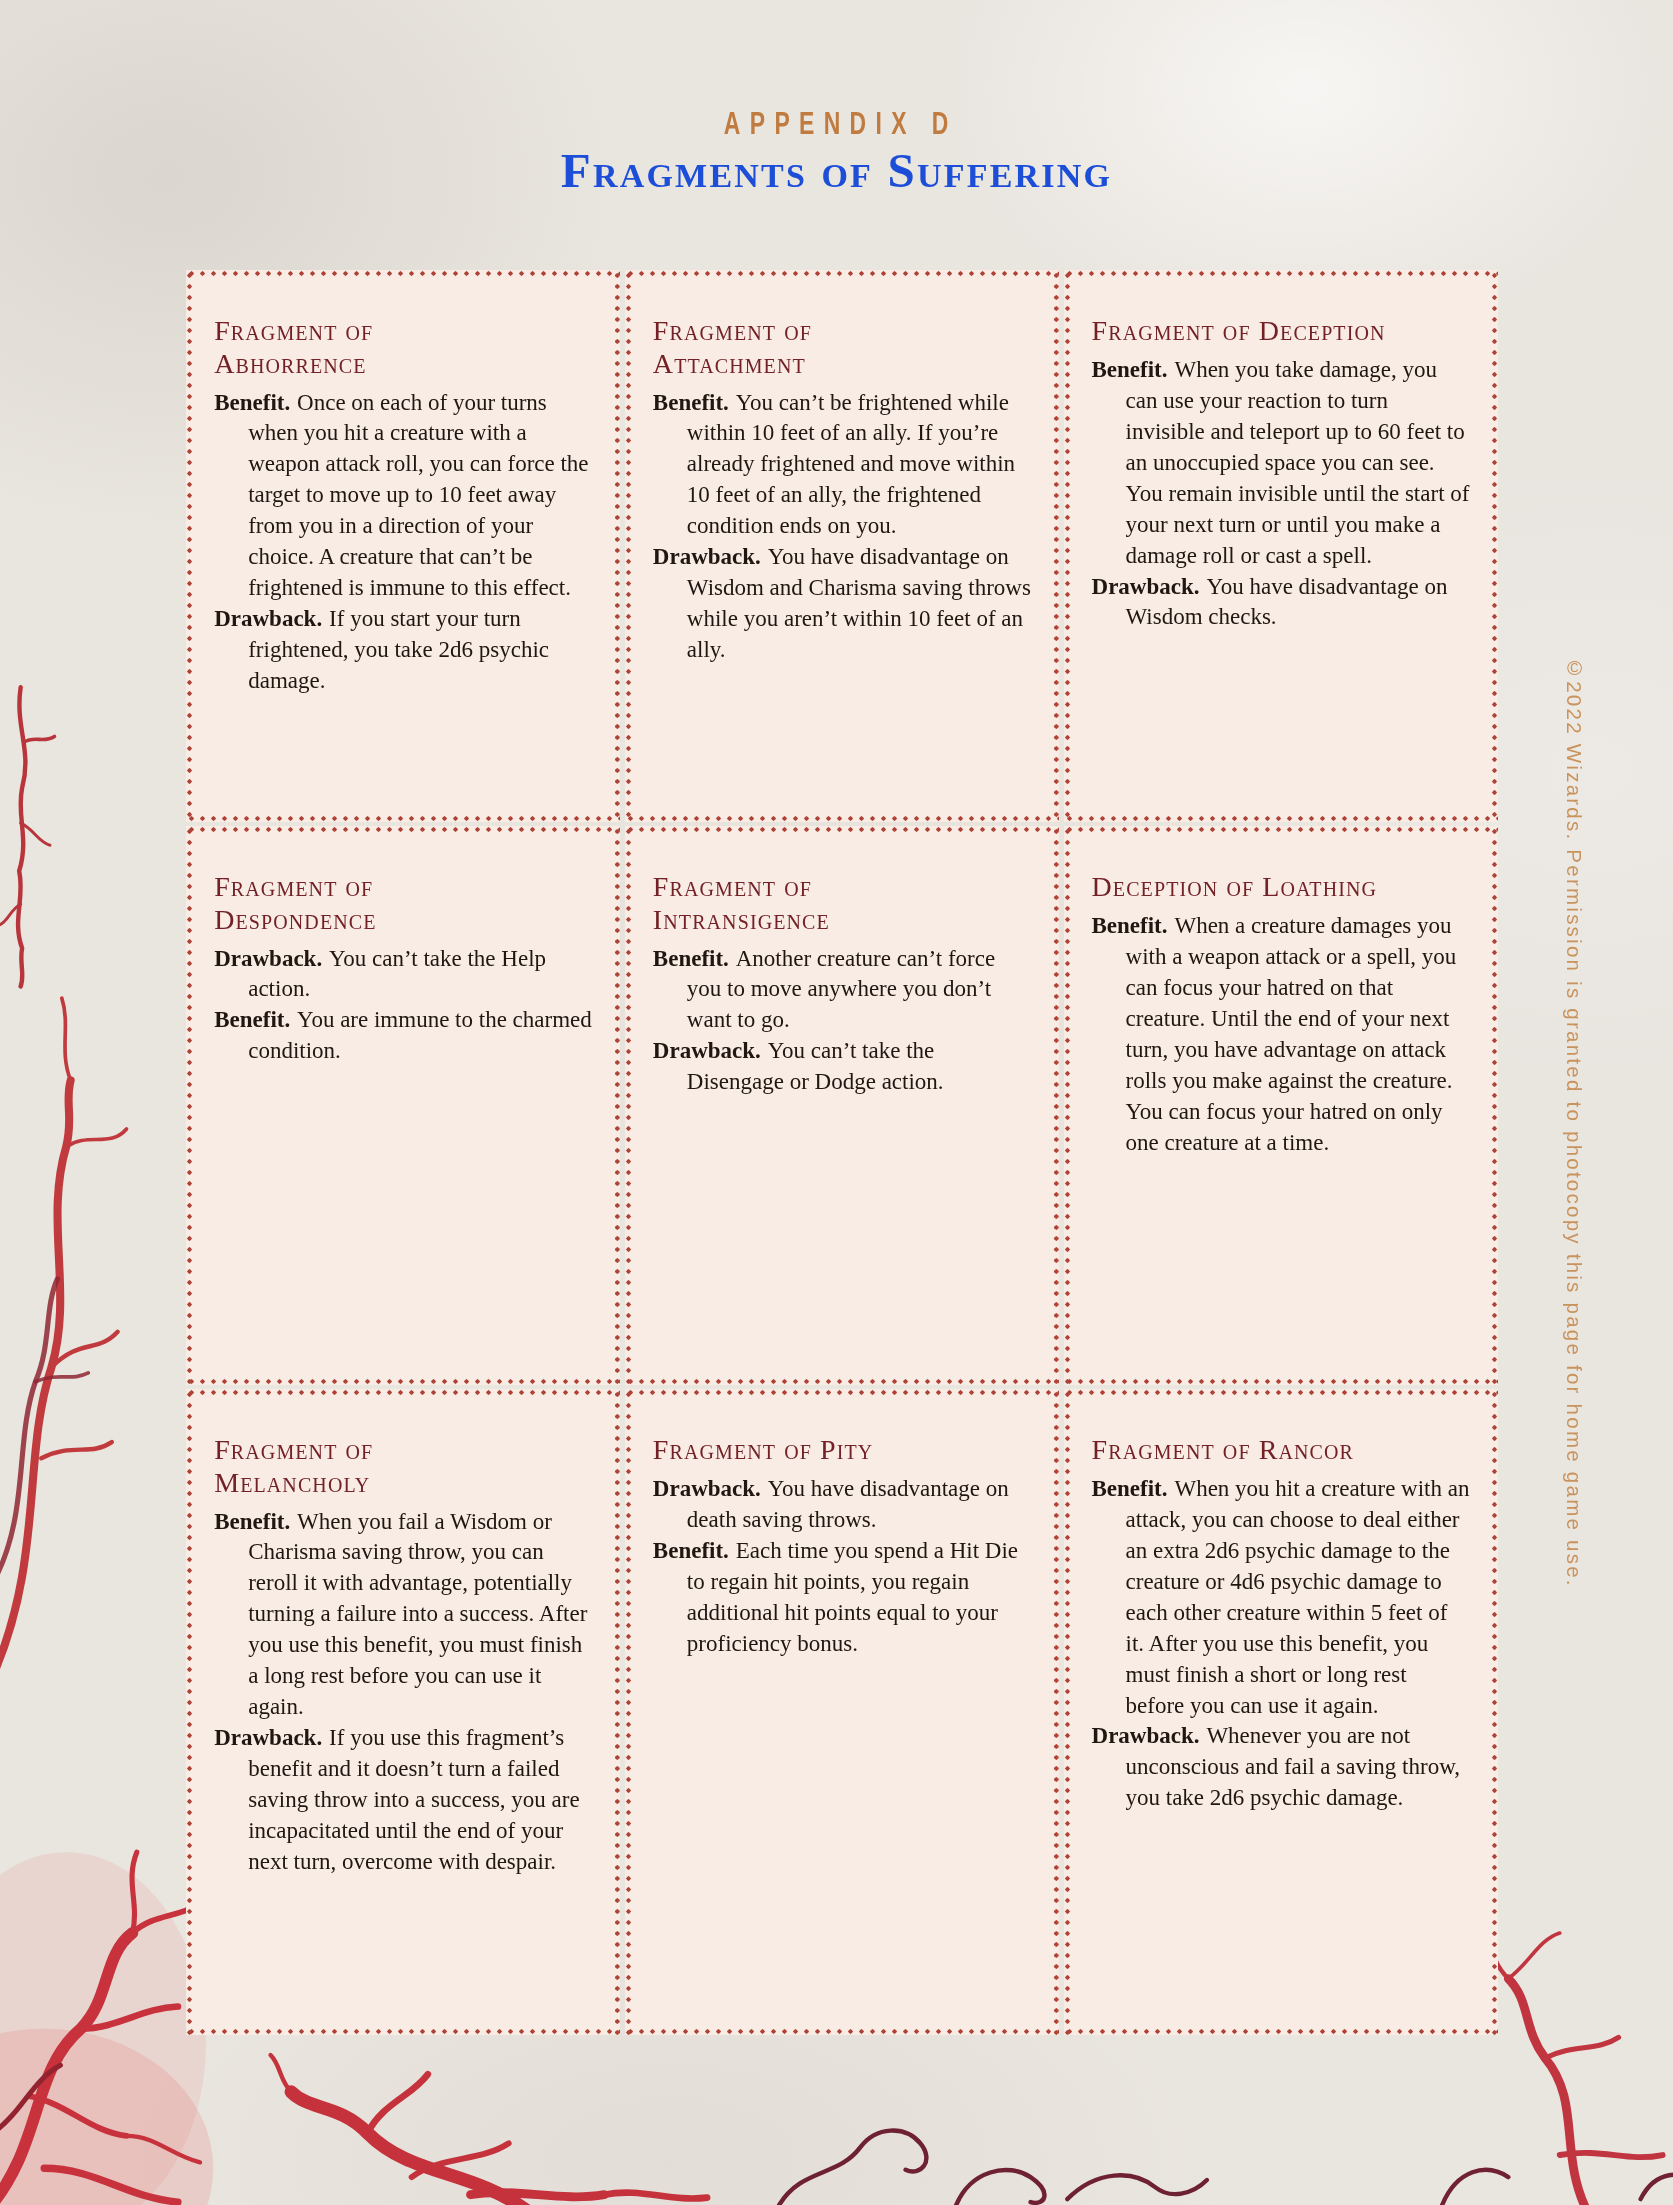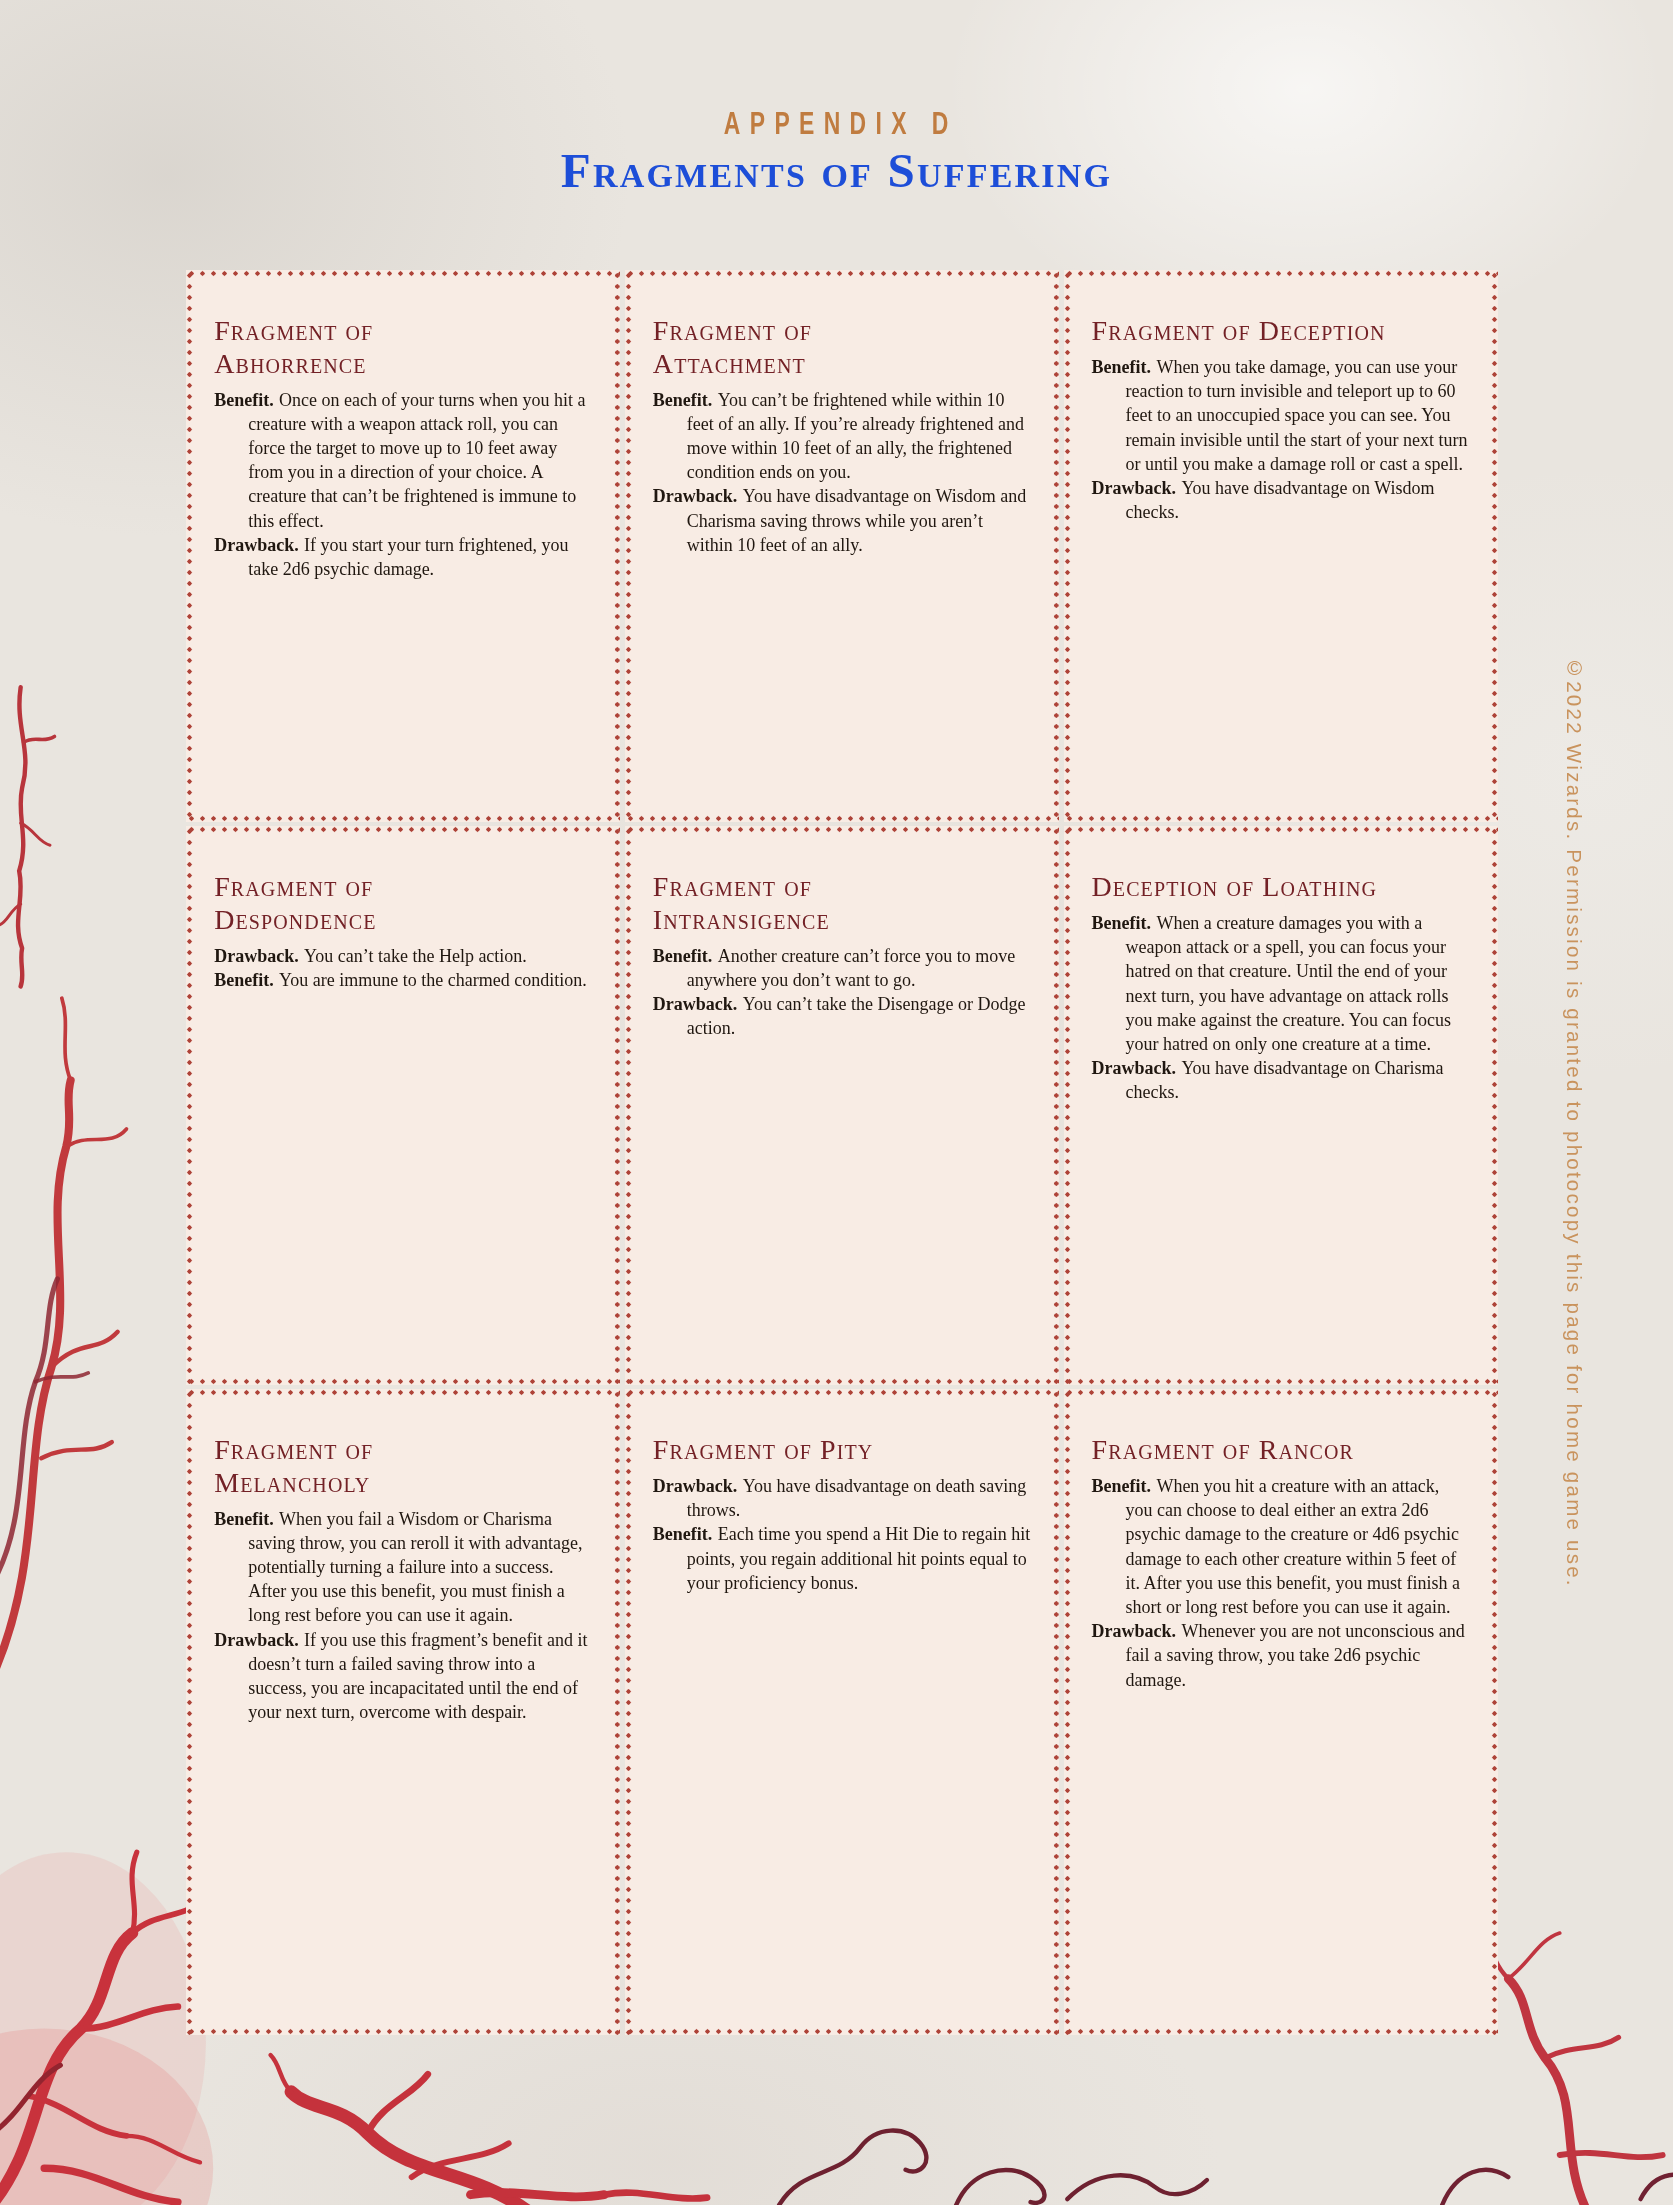--- a/index.html
+++ b/index.html
@@ -78,21 +78,21 @@
     font-size: 28px;
     line-height: 1.16;
     letter-spacing: 1.1px;
     color: #732126;
     white-space: pre-line;
     margin: 0 0 7.4px 0;
   }
 
   .entry {
     margin: 0;
-    font-size: 18px;
+    font-size: 23px;
     line-height: 1.345;
     color: #201710;
     padding-left: 34px;
     text-indent: -34px;
   }
   .entry-label { font-weight: bold; margin-right: 0.30em; }
 
   .copyright-vertical {
     position: absolute;
     top: 656px;
@@ -154,21 +154,20 @@
   <div class="card">
     <h3 class="card-title">Fragment of
 Intransigence</h3>
     <p class="entry"><b class="entry-label">Benefit.</b><span class="entry-text">Another creature can’t force you to move anywhere you don’t want to go.</span></p>
     <p class="entry"><b class="entry-label">Drawback.</b><span class="entry-text">You can’t take the Disengage or Dodge action.</span></p>
   </div>
 
   <div class="card">
     <h3 class="card-title">Deception of Loathing</h3>
     <p class="entry"><b class="entry-label">Benefit.</b><span class="entry-text">When a creature damages you with a weapon attack or a spell, you can focus your hatred on that creature. Until the end of your next turn, you have advantage on attack rolls you make against the creature. You can focus your hatred on only one creature at a time.</span></p>
-    <p class="entry"><b class="entry-label">Drawback.</b><span class="entry-text">You have disadvantage on Charisma checks.</span></p>
   </div>
 
   <div class="card">
     <h3 class="card-title">Fragment of
 Melancholy</h3>
     <p class="entry"><b class="entry-label">Benefit.</b><span class="entry-text">When you fail a Wisdom or Charisma saving throw, you can reroll it with advantage, potentially turning a failure into a success. After you use this benefit, you must finish a long rest before you can use it again.</span></p>
     <p class="entry"><b class="entry-label">Drawback.</b><span class="entry-text">If you use this fragment’s benefit and it doesn’t turn a failed saving throw into a success, you are incapacitated until the end of your next turn, overcome with despair.</span></p>
   </div>
 
   <div class="card">

